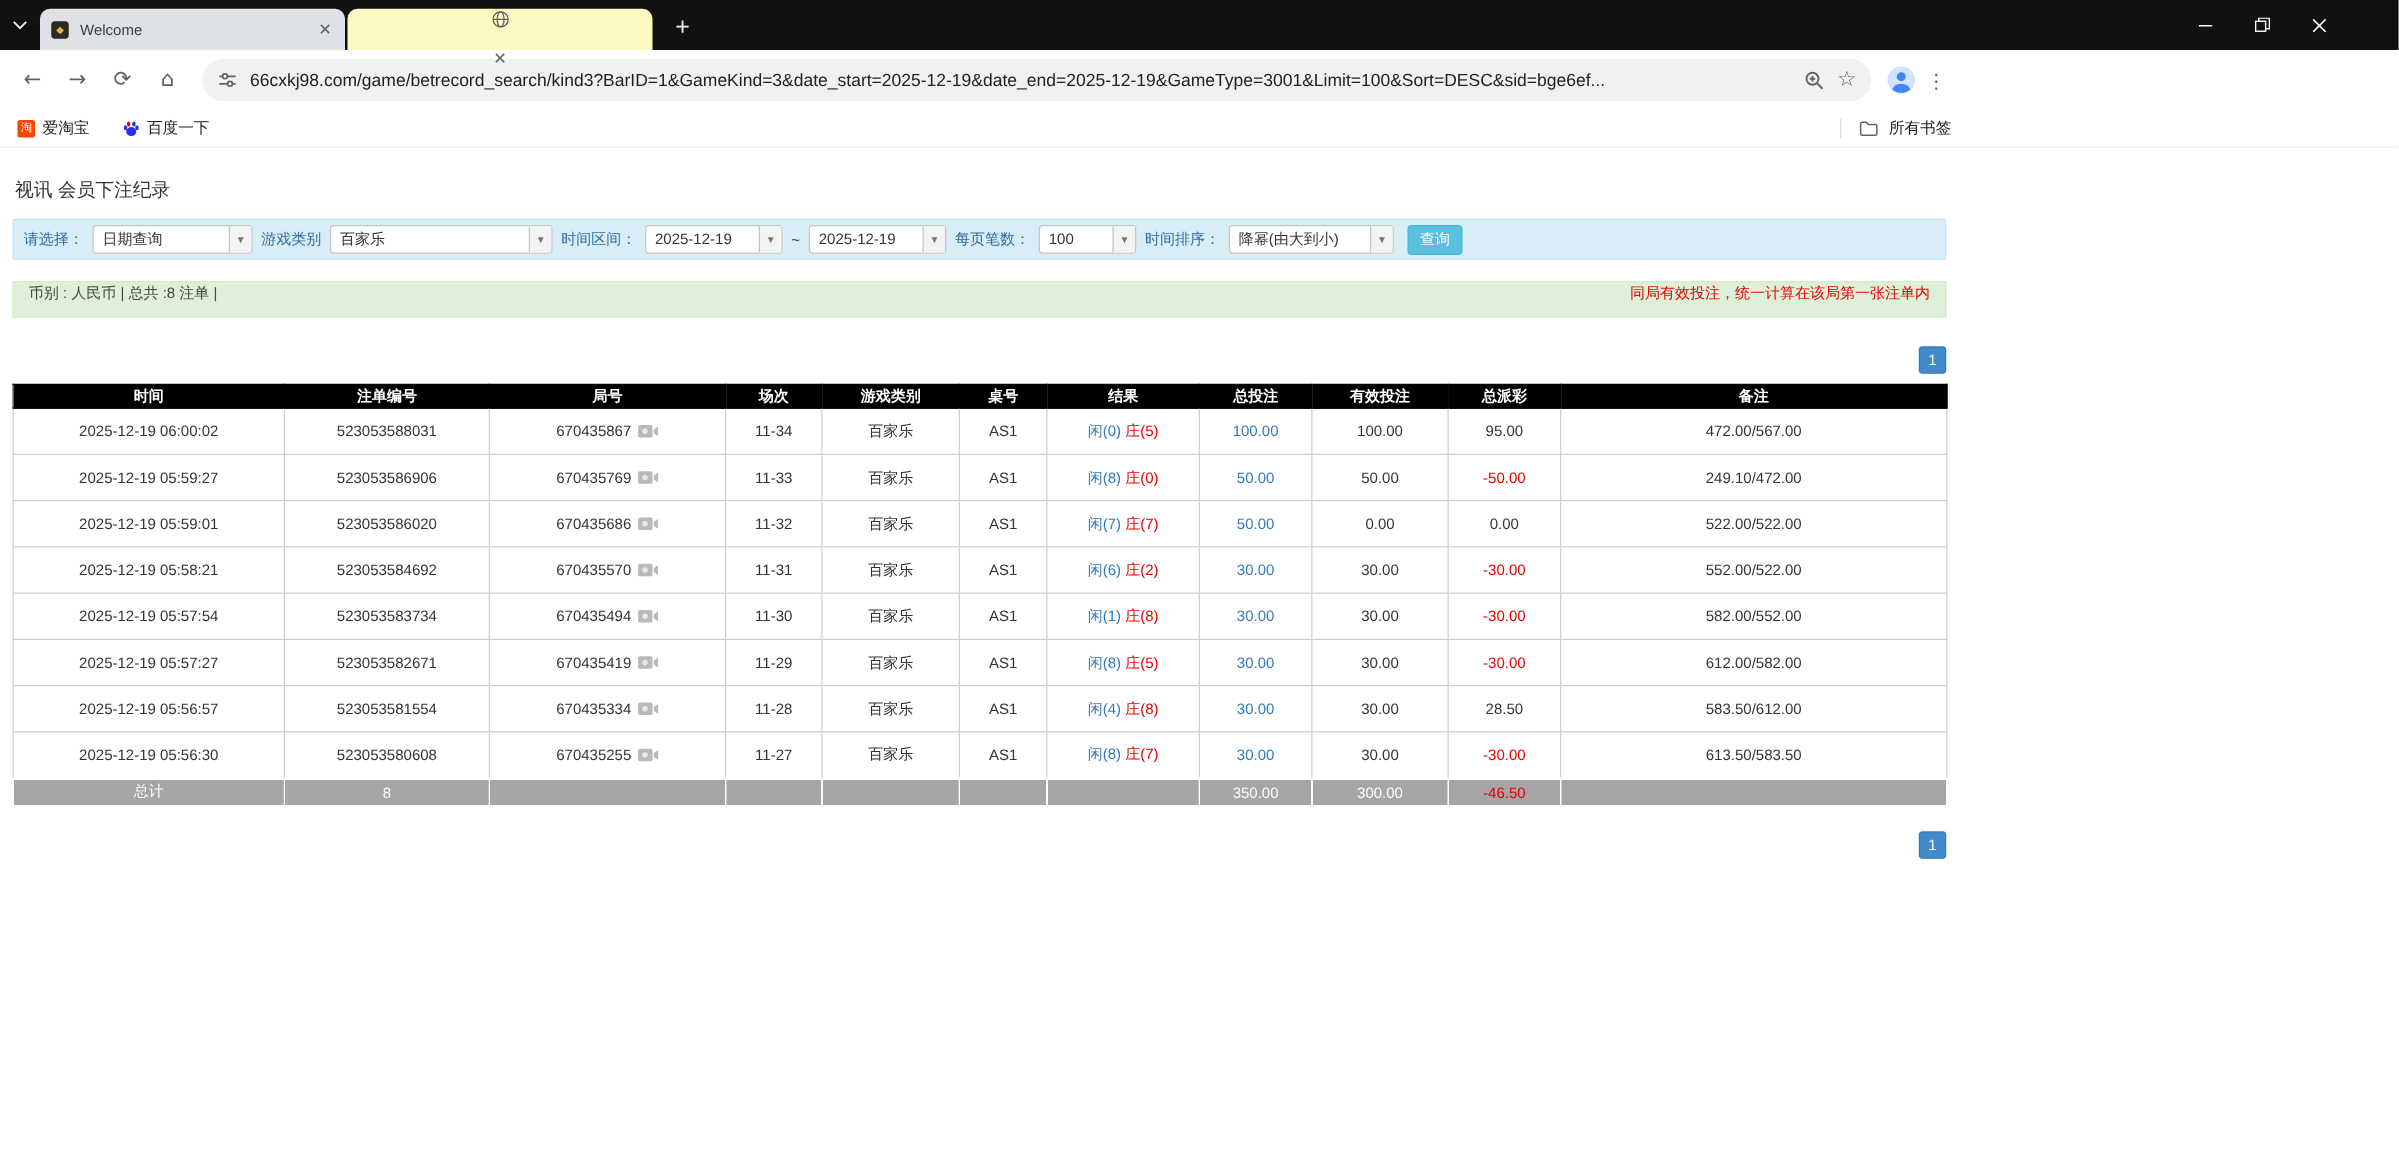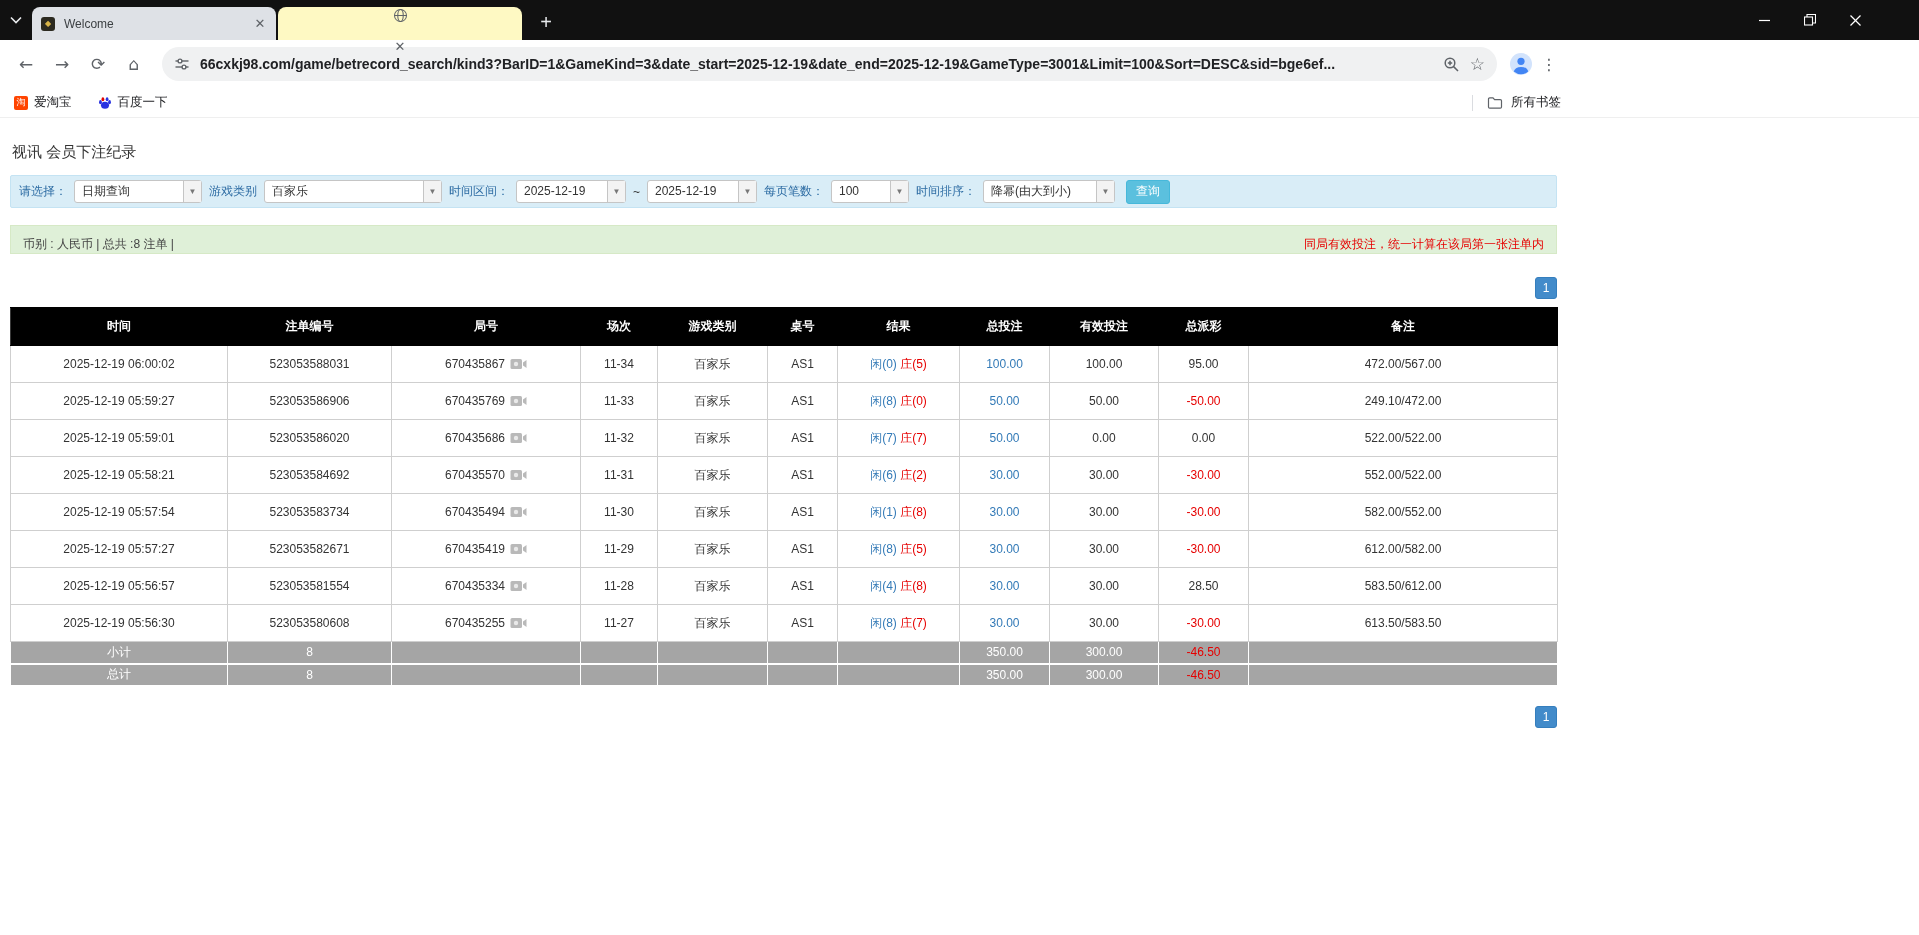--- a/index.html
+++ b/index.html
@@ -25,21 +25,21 @@
   .welcome-fav { width: 14px; height: 14px; background: #2c2a20; border-radius: 3px; color: #d8b447;
                  font-size: 8px; display: flex; align-items: center; justify-content: center; }
   .newtab-btn { width: 28px; height: 28px; margin: 0 0 4px 8px; display: flex; align-items: center;
                 justify-content: center; color: #e8eaed; font-size: 20px; border-radius: 50%; }
   .win-controls { position: absolute; right: 58px; top: 0; height: 40px; display: flex; align-items: center; gap: 34px; }
 
   .toolbar { height: 48px; background: #fff; display: flex; align-items: center; padding: 0 358px 0 10px; gap: 4px; }
   .navbtn { width: 32px; height: 32px; border-radius: 50%; display: flex; align-items: center; justify-content: center;
             color: #5f6368; font-size: 17px; font-family: "DejaVu Sans", sans-serif; flex: none; }
   .omnibox { flex: 1; min-width: 0; height: 34px; background: #f0f1f2; border-radius: 17px; display: flex;
-             align-items: center; padding: 0 12px; gap: 10px; margin: 0 8px; font-weight: bold; }
+             align-items: center; padding: 0 12px; gap: 10px; margin: 0 8px; }
   .omnibox .url { flex: 1; font-size: 14px; color: #202124; white-space: nowrap; overflow: hidden; }
   .omni-icon { flex: none; display: flex; align-items: center; justify-content: center; }
   .star { color: #5f6368; font-size: 17px; font-family: "DejaVu Sans", sans-serif; }
   .kebab { color: #5f6368; font-size: 16px; font-family: "DejaVu Sans", sans-serif; width: 24px; text-align: center; }
 
   .bookmarks-bar { height: 30px; background: #fff; display: flex; align-items: center; padding: 0 358px 0 14px;
                    font-size: 12.5px; color: #202124; border-bottom: 1px solid #efefef; }
   .bm-item { display: flex; align-items: center; gap: 6px; margin-right: 26px; }
   .bm-right { margin-left: auto; display: flex; align-items: center; gap: 8px; }
   .bm-sep { width: 1px; height: 16px; background: #dadce0; margin-right: 6px; }
@@ -58,33 +58,33 @@
            align-items: stretch; flex: none; }
   .combo .val { padding: 0 7px; line-height: 21px; flex: 1; white-space: nowrap; overflow: hidden; color: #333; }
   .combo .drop { width: 18px; border-left: 1px solid #c5c5c5; background: #f3f3f3; display: flex;
                  align-items: center; justify-content: center; color: #777; font-size: 8px; }
   .tilde { color: #333; }
   .search-btn { height: 24px; background: var(--search-button-bg, #5bc0de); border: 1px solid #46b8da;
                 border-radius: 3px; color: #fff; font-size: 12px; padding: 0 9px; display: flex;
                 align-items: center; margin-left: 4px; }
 
   .summary-bar { margin-top: 17px; background: var(--summary-bar-bg, #dff0d8); border: 1px solid #d6e9c6;
-                 height: 29px; display: flex; align-items: flex-end; justify-content: space-between;
+                 height: 29px; display: flex; align-items: flex-start; justify-content: space-between;
                  padding: 0 12px; font-size: 12px; }
   .summary-left { color: #444; }
   .summary-note { color: var(--negative-red, #e60000); }
 
   .pager { display: flex; justify-content: flex-end; }
   .pager.top { margin-top: 23px; margin-bottom: 8px; }
   .pager.bottom { margin-top: 20px; }
   .page-btn { min-width: 22px; height: 22px; background: #428bca; border: 1px solid #357ebd; border-radius: 3px;
               color: #fff; font-size: 12px; display: flex; align-items: center; justify-content: center; }
 
   table.records { width: 100%; border-collapse: collapse; font-size: 12px; table-layout: fixed; }
-  table.records th { background: var(--header-bg, #000); color: #fff; height: 38px; font-weight: bold;
+  table.records th { background: var(--header-bg, #000); color: #fff; height: 19px; font-weight: bold;
                      border: 1px solid #000; border-left: 1px solid #3a3a3a; padding: 0 2px; }
   table.records td { border: 1px solid #cfcfcf; height: 37px; text-align: center; padding: 0 4px;
                      white-space: nowrap; overflow: hidden; }
   .betlink { color: var(--accent-blue, #337ab7); }
   .player  { color: var(--player-blue, #337ab7); }
   .banker  { color: var(--banker-red, #e60000); }
   .neg     { color: var(--negative-red, #e60000); }
   .roundwrap { display: inline-flex; align-items: center; gap: 5px; }
   .cam { display: inline-flex; }
 
@@ -511,33 +511,20 @@
       <span class="player">闲(8)</span>
       <span class="banker">庄(7)</span>
     </td>
     <td class="betlink">30.00</td>
     <td>30.00</td>
     <td class="neg">-30.00</td>
     <td>613.50/583.50</td>
   </tr>
 </tbody>
     <tfoot>
-      <tr class="sumrow">
-        <td>小计</td>
-        <td>8</td>
-        <td></td>
-          <td></td>
-          <td></td>
-        <td></td>
-          <td></td>
-        <td>350.00</td>
-        <td>300.00</td>
-        <td class="neg">-46.50</td>
-        <td></td>
-      </tr>
       <tr class="sumrow grand">
         <td>总计</td>
         <td>8</td>
         <td></td>
           <td></td>
           <td></td>
         <td></td>
           <td></td>
         <td>350.00</td>
         <td>300.00</td>

